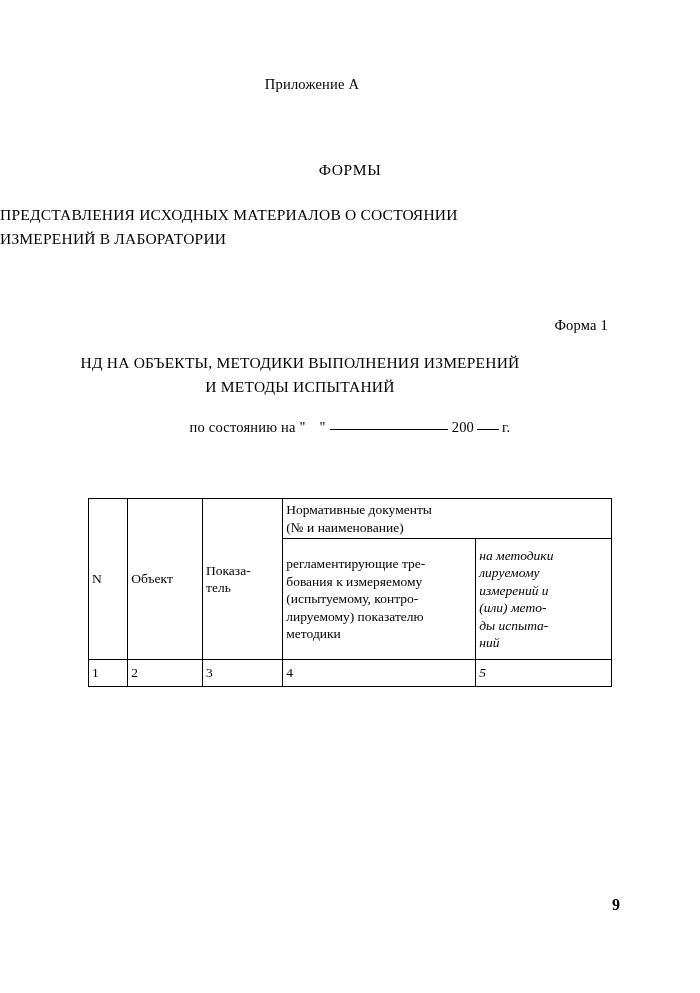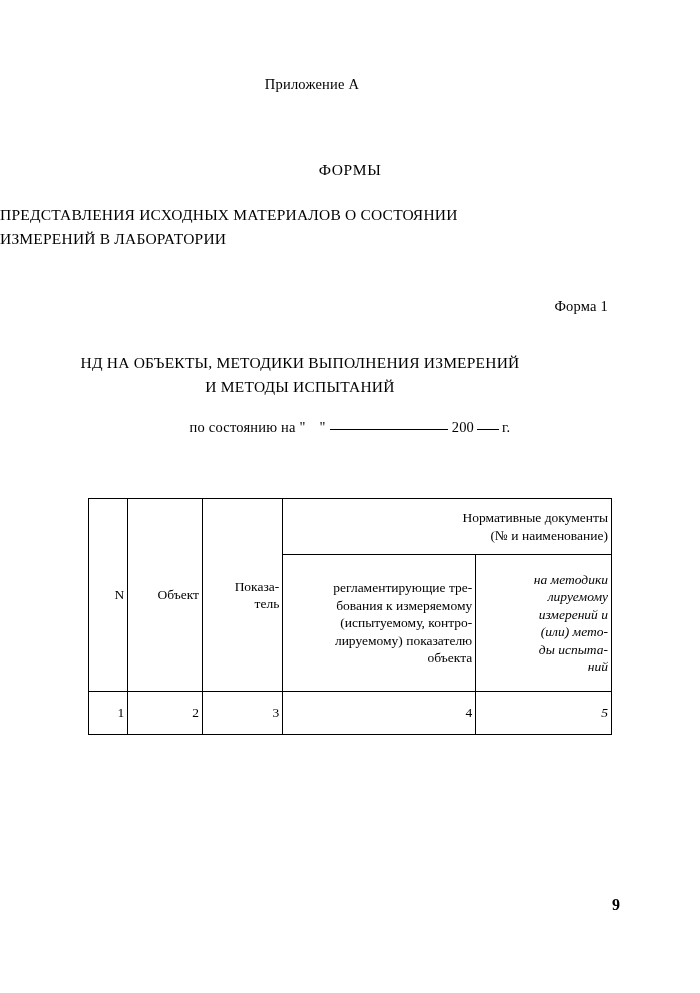--- a/index.html
+++ b/index.html
@@ -51,21 +51,21 @@
     font-size: 15.5px;
     line-height: 24px;
     letter-spacing: 0.2px;
   }
   .subtitle .line2 {
     display: block;
   }
 
   .form-number {
     position: absolute;
-    top: 298px;
+    top: 317px;
     right: 92px;
     font-size: 14.5px;
     letter-spacing: 0.2px;
   }
 
   .doc-title {
     position: absolute;
     top: 351px;
     left: 0;
     width: 600px;
@@ -106,23 +106,23 @@
   table.form-table {
     position: absolute;
     top: 498px;
     left: 88px;
     width: 524px;
     border-collapse: collapse;
     font-size: 13.5px;
   }
   table.form-table td {
     border: 1px solid #000;
-    text-align: right;
+    text-align: left;
     vertical-align: middle;
-    padding: 10px 3px;
+    padding: 2px 3px;
     line-height: 17.5px;
   }
   td.col-n { width: 36px; }
   td.col-obj { width: 72px; }
   td.col-pok { width: 78px; }
   td.col-reg { width: 198px; }
   td.col-met { width: 140px; font-style: italic; }
 
   td.header-span {
     line-height: 19px;
@@ -181,21 +181,21 @@
           <span>Нормативные документы</span><br>
           <span>(№ и наименование)</span>
         </td>
       </tr>
       <tr>
         <td class="col-reg tall">
           <span>регламентирующие тре-</span><br>
           <span>бования к измеряемому</span><br>
           <span>(испытуемому, контро-</span><br>
           <span>лируемому) показателю</span><br>
-          <span>объекта</span>
+          <span>методики</span>
         </td>
         <td class="col-met tall">
           <span>на методики</span><br>
           <span>лируемому</span><br>
           <span>измерений и</span><br>
           <span>(или) мето-</span><br>
           <span>ды испыта-</span><br>
           <span>ний</span>
         </td>
       </tr>

